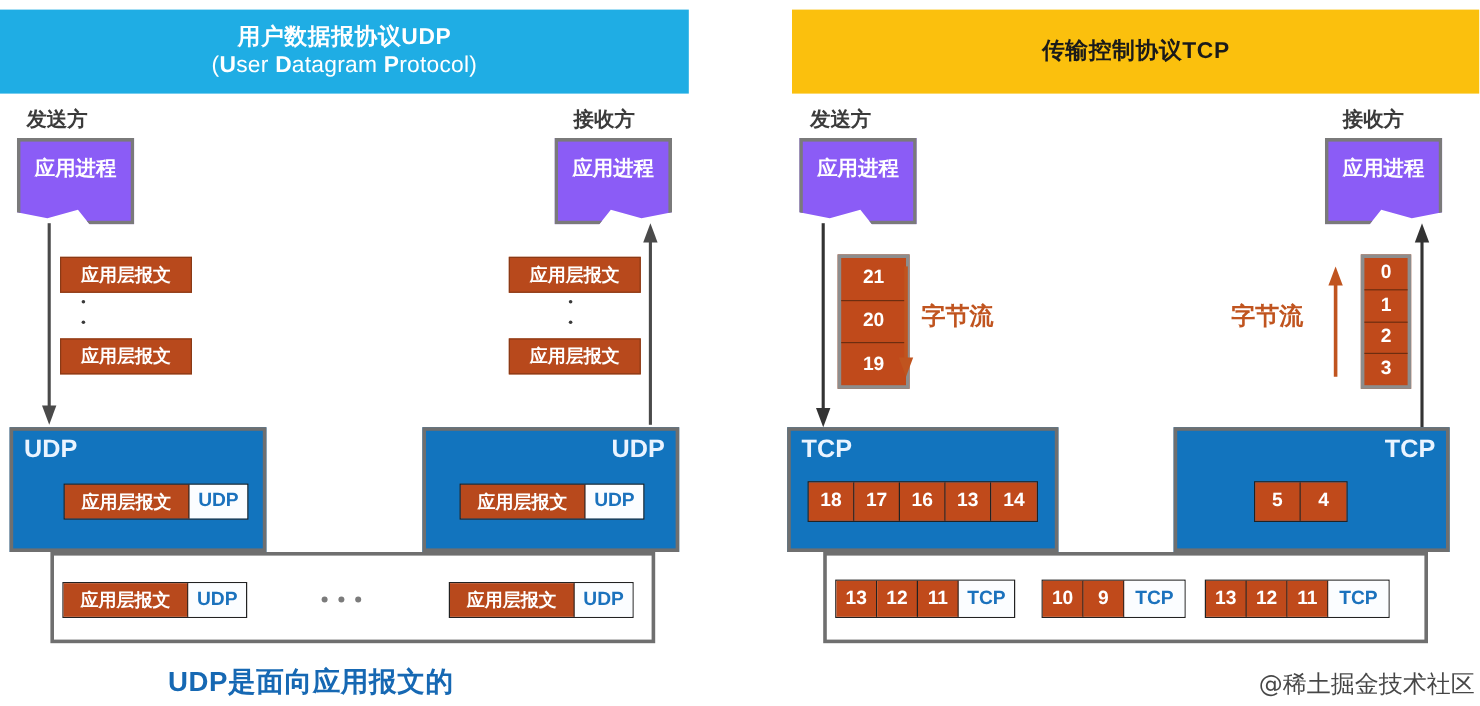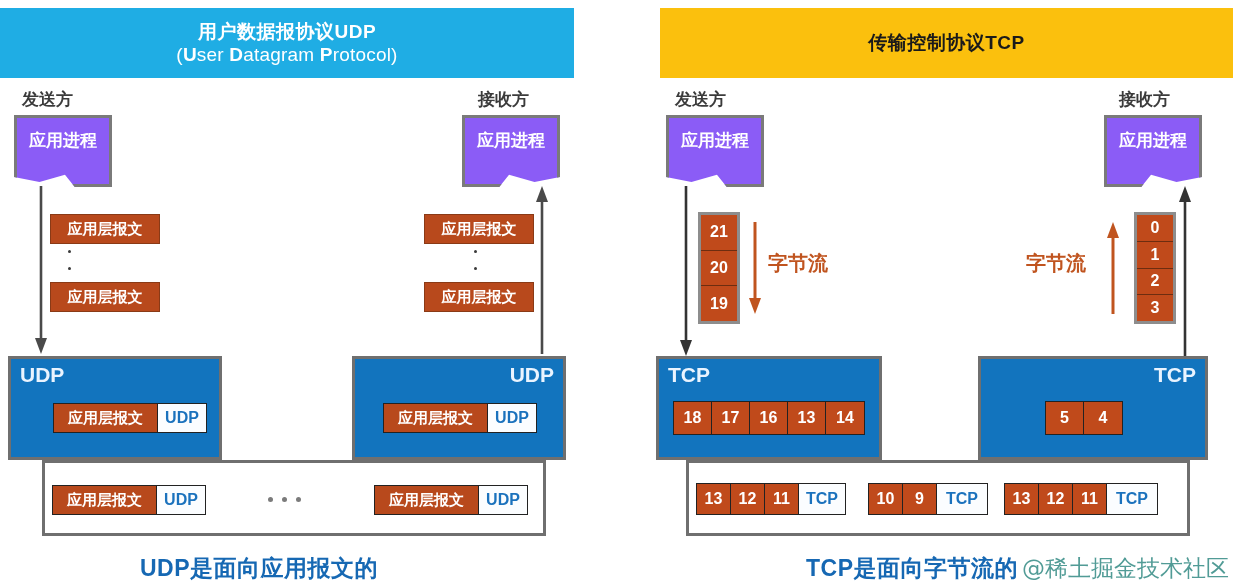--- a/index.html
+++ b/index.html
@@ -68,21 +68,21 @@
                 color:#fff;font-weight:bold;font-size:16px;border-bottom:1px solid #6d2d10;}
   .bytestack .b:last-child{border-bottom:none;}
 
   .streamlabel{position:absolute;font-size:20px;font-weight:bold;color:#C0541F;
                text-shadow:1px 1px 0 #fff,-1px 1px 0 #fff,1px -1px 0 #fff,-1px -1px 0 #fff;}
 
   
   .caption{position:absolute;font-size:23px;font-weight:bold;color:#1668B3;letter-spacing:.5px;}
 
   
-  #watermark{position:absolute;right:4px;bottom:4px;font-size:23px;color:#0f766e;
+  #watermark{position:absolute;right:4px;bottom:4px;font-size:20px;color:#000000;
              opacity:.72;font-family:"DejaVu Sans",sans-serif;white-space:nowrap;}
 
   svg.arrow{position:absolute;overflow:visible;}
 </style>
 </head>
 <body>
 
 <div id="stage">
 
   <div class="panel" id="panel-udp">
@@ -172,21 +172,21 @@
 
     <svg class="arrow" style="left:39px;top:186px;" width="14" height="172">
       <line x1="7" y1="0" x2="7" y2="158" stroke="#333" stroke-width="2.6"></line>
       <polygon points="7,170 1,154 13,154" fill="#333"></polygon>
     </svg>
     <svg class="arrow" style="left:538px;top:186px;" width="14" height="172">
       <line x1="7" y1="170" x2="7" y2="12" stroke="#333" stroke-width="2.6"></line>
       <polygon points="7,0 1,16 13,16" fill="#333"></polygon>
     </svg>
 
-    <div class="bytestack" style="left:58px;top:212px;width:42px;height:112px;">
+    <div class="bytestack" style="left:58px;top:212px;width:60px;height:112px;">
       <div class="b">21</div>
       <div class="b">20</div>
       <div class="b">19</div>
     </div>
     <svg class="arrow" style="left:108px;top:222px;" width="14" height="94">
       <line x1="7" y1="0" x2="7" y2="80" stroke="#C0541F" stroke-width="3"></line>
       <polygon points="7,92 1,76 13,76" fill="#C0541F"></polygon>
     </svg>
     <div class="streamlabel" style="left:128px;top:250px;">字节流</div>
 
@@ -236,17 +236,16 @@
       <div class="cell hdr" style="width:50px;">TCP</div>
     </div>
 
     <div class="pdu" style="left:364px;top:483px;height:32px;">
       <div class="cell num" style="width:34px;">13</div>
       <div class="cell num" style="width:34px;">12</div>
       <div class="cell num" style="width:34px;">11</div>
       <div class="cell hdr" style="width:50px;">TCP</div>
     </div>
 
-    <div class="caption" style="left:166px;top:553px;">TCP是面向字节流的</div>
   </div>
 
   <div id="watermark">@稀土掘金技术社区</div>
 </div>
 
 </body></html>

